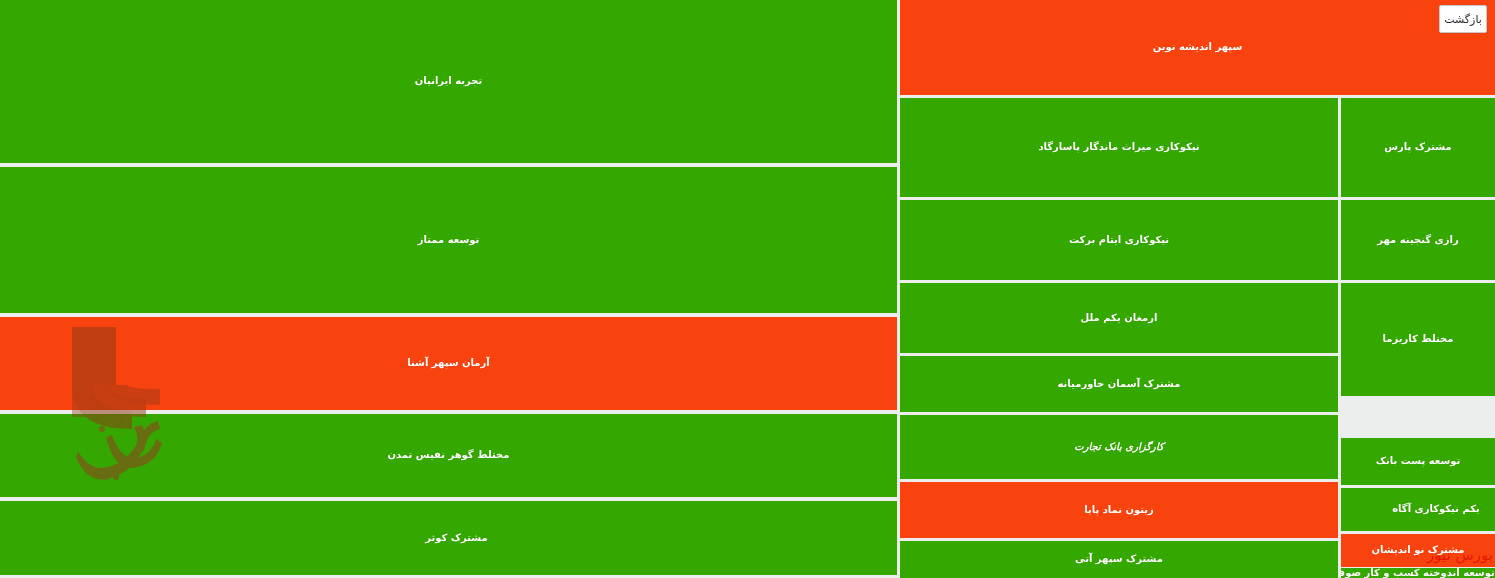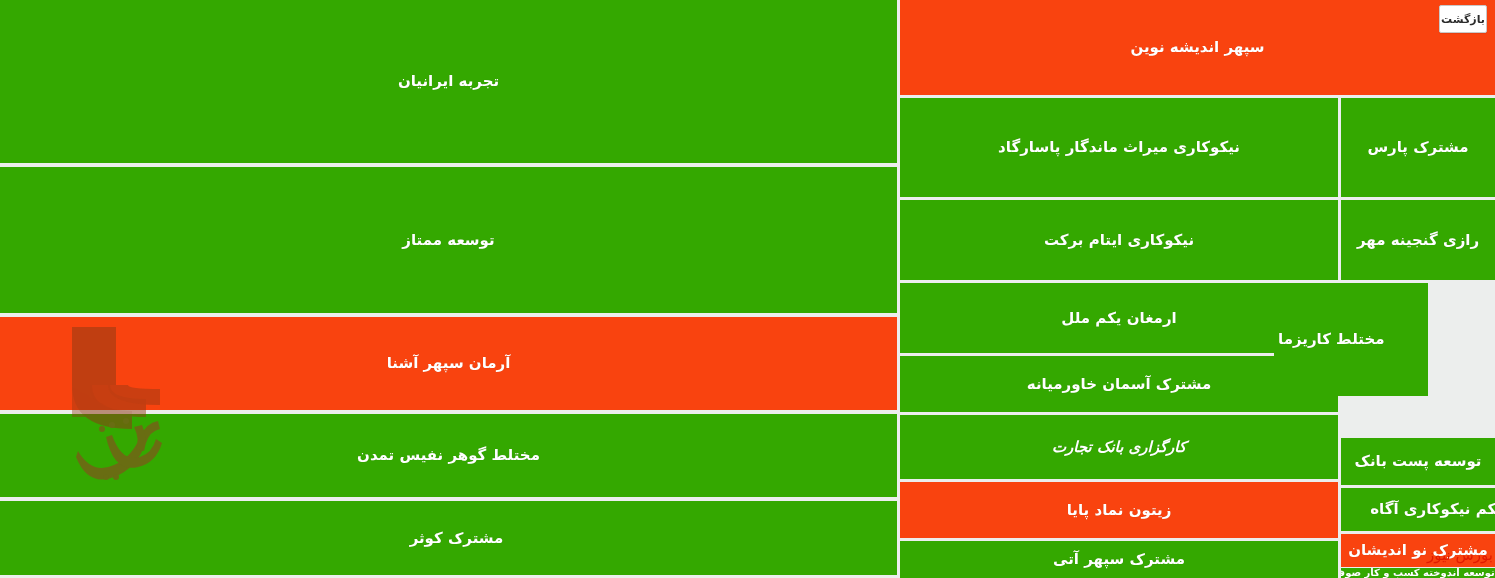--- a/index.html
+++ b/index.html
@@ -28,21 +28,21 @@
     border: 0;
     outline: none;
     cursor: pointer;
   }
 
   .tile.pos { background: #34a800; }
   .tile.neg { background: #f9430f; }
 
   .tile-label {
     color: #ffffff;
-    font-size: 15px;
+    font-size: 10px;
     font-weight: bold;
     line-height: 1.25;
     text-align: center;
     white-space: nowrap;
     direction: rtl;
     unicode-bidi: embed;
     text-shadow: 0 0 1px rgba(0,0,0,.18);
     pointer-events: none;
     padding: 0 4px;
   }
@@ -58,21 +58,20 @@
     height: 28px;
     background: #ffffff;
     border: 1px solid #c8c8c8;
     border-radius: 2px;
     display: flex;
     align-items: center;
     justify-content: center;
     cursor: pointer;
     z-index: 60;
     box-shadow: 0 1px 1px rgba(0,0,0,.07);
-    font-weight: bold;
   }
   #back-button span {
     color: #2b2b2b;
     font-size: 11px;
     direction: rtl;
     white-space: nowrap;
   }
 
   
   #watermark {
@@ -145,21 +144,21 @@
     </div>
     <div class="tile neg" style="left: 900px; top: 0px; width: 595px; height: 95px;">
       <div class="tile-label">سپهر اندیشه نوین</div>
     </div>
     <div class="tile pos" style="left: 1341px; top: 98px; width: 154px; height: 99px;">
       <div class="tile-label">مشترک پارس</div>
     </div>
     <div class="tile pos" style="left: 1341px; top: 200px; width: 154px; height: 80px;">
       <div class="tile-label">رازی گنجینه مهر</div>
     </div>
-    <div class="tile pos" style="left: 1274px; top: 283px; width: 154px; height: 113px; justify-content: flex-end;">
+    <div class="tile pos" style="left: 1341px; top: 283px; width: 154px; height: 113px;">
       <div class="tile-label">مختلط کاریزما</div>
     </div>
     <div class="tile pos" style="left: 1341px; top: 438px; width: 154px; height: 47px;">
       <div class="tile-label">توسعه پست بانک</div>
     </div>
     <div class="tile pos" style="left: 1341px; top: 488px; width: 154px; height: 43px; padding-left: 36px;">
       <div class="tile-label">یکم نیکوکاری آگاه</div>
     </div>
     <div class="tile neg" style="left: 1341px; top: 534px; width: 154px; height: 33px;">
       <div class="tile-label">مشترک نو اندیشان</div>

